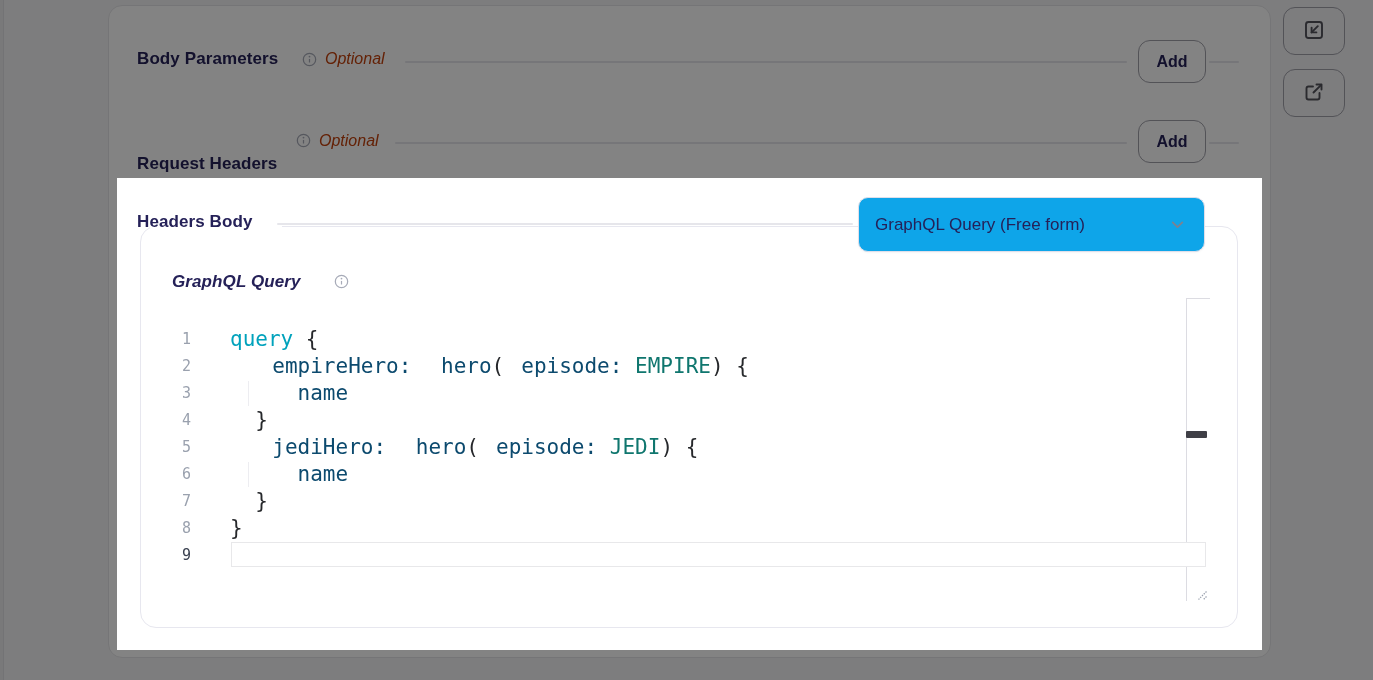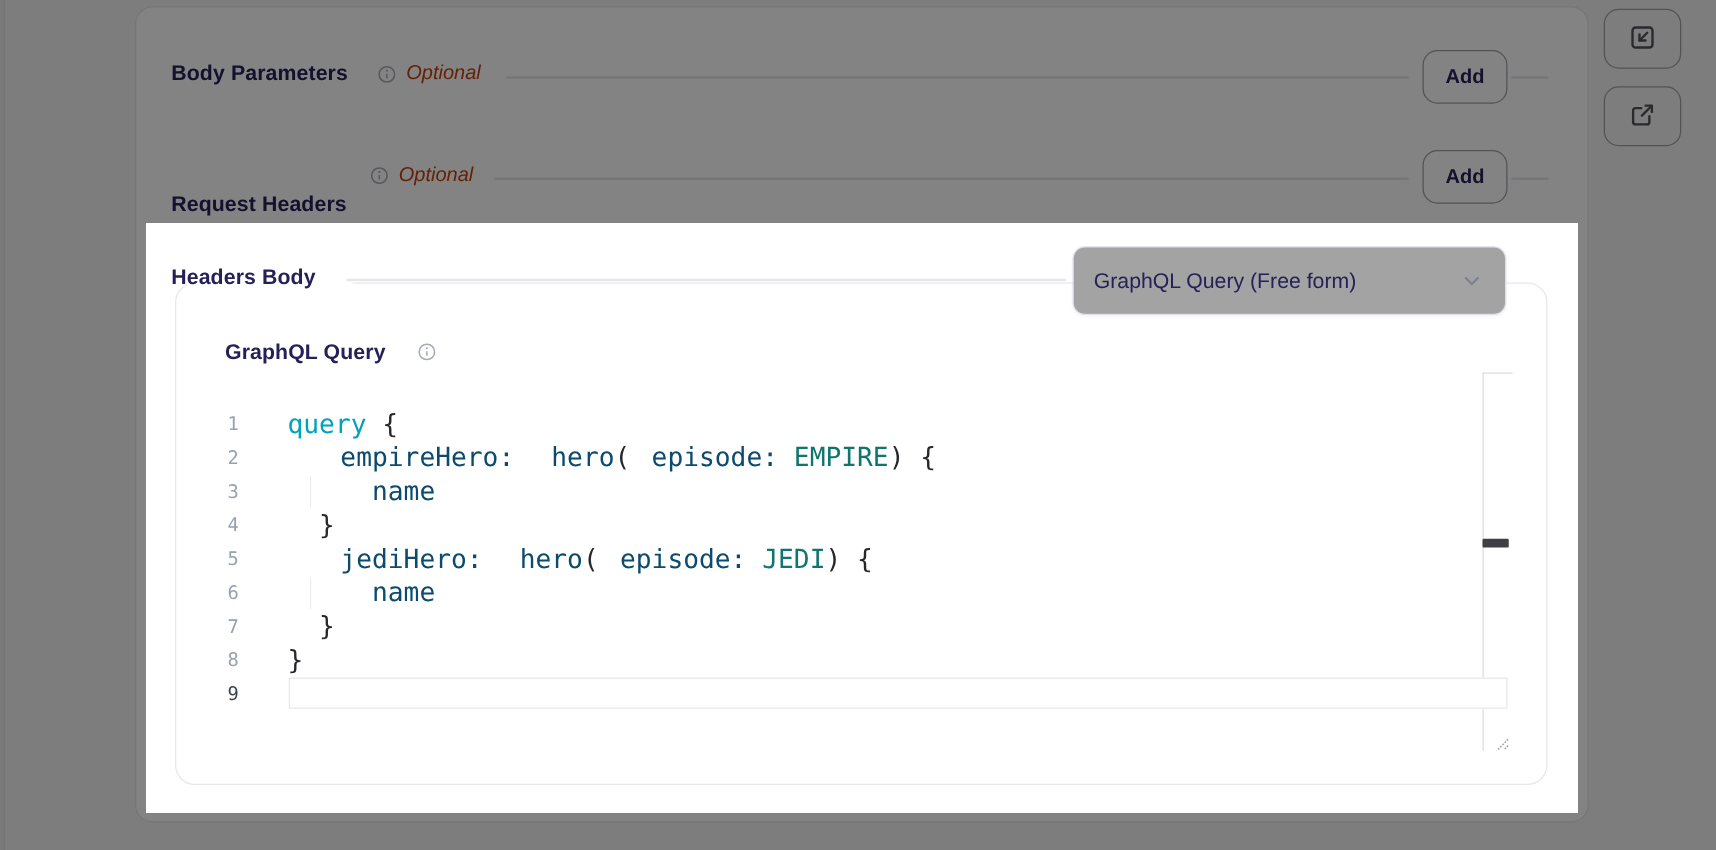--- a/index.html
+++ b/index.html
@@ -49,34 +49,34 @@
     width:62px;height:48px;box-sizing:border-box;
     border:1px solid #a1a1aa;border-radius:12px;background:transparent;
     display:flex;align-items:center;justify-content:center;cursor:pointer;
   }
   .tool-btn svg{width:24px;height:24px;}
 
   
   .rb-title{left:137px;top:212px;}
   .type-select{
     left:858px;top:197px;width:347px;height:55px;box-sizing:border-box;
-    background:#a3a3a3;border:1px solid #dfdfea;border-radius:10px;
+    background:#0ea5e9;border:1px solid #dfdfea;border-radius:10px;
     display:flex;align-items:center;cursor:pointer;
     box-shadow:0 1px 2px rgba(30,30,60,0.04);
     padding:0 18px 0 16px;
   }
   .type-select .val{
     flex:1;font-size:17px;color:#252158;white-space:nowrap;overflow:hidden;
   }
   .fieldset{
     left:140px;top:226px;width:1098px;height:402px;box-sizing:border-box;
     border:1px solid #e7e7ef;border-radius:16px;background:#fff;
   }
   .legend-mask{left:150px;top:219px;width:132px;height:12px;background:#fff;}
-  .gq-label{left:180px;top:272px;}
+  .gq-label{left:172px;top:272px;font-style:italic;}
 
   
   .gutter{left:167px;top:326px;width:24px;text-align:right;
     font-family:"DejaVu Sans Mono", monospace;font-size:15px;color:#9aa1ae;}
   .gutter div{height:27px;line-height:27px;}
   .gutter div.active{color:#3a4150;}
   .codebox{left:230px;top:326px;width:956px;
     font-family:"DejaVu Sans Mono", monospace;font-size:21px;color:#26282b;}
   .code-line{position:relative;height:27px;line-height:27px;white-space:pre;}
   .indent-guide{position:absolute;left:18px;top:1px;bottom:1px;width:1px;background:#ededf1;}

